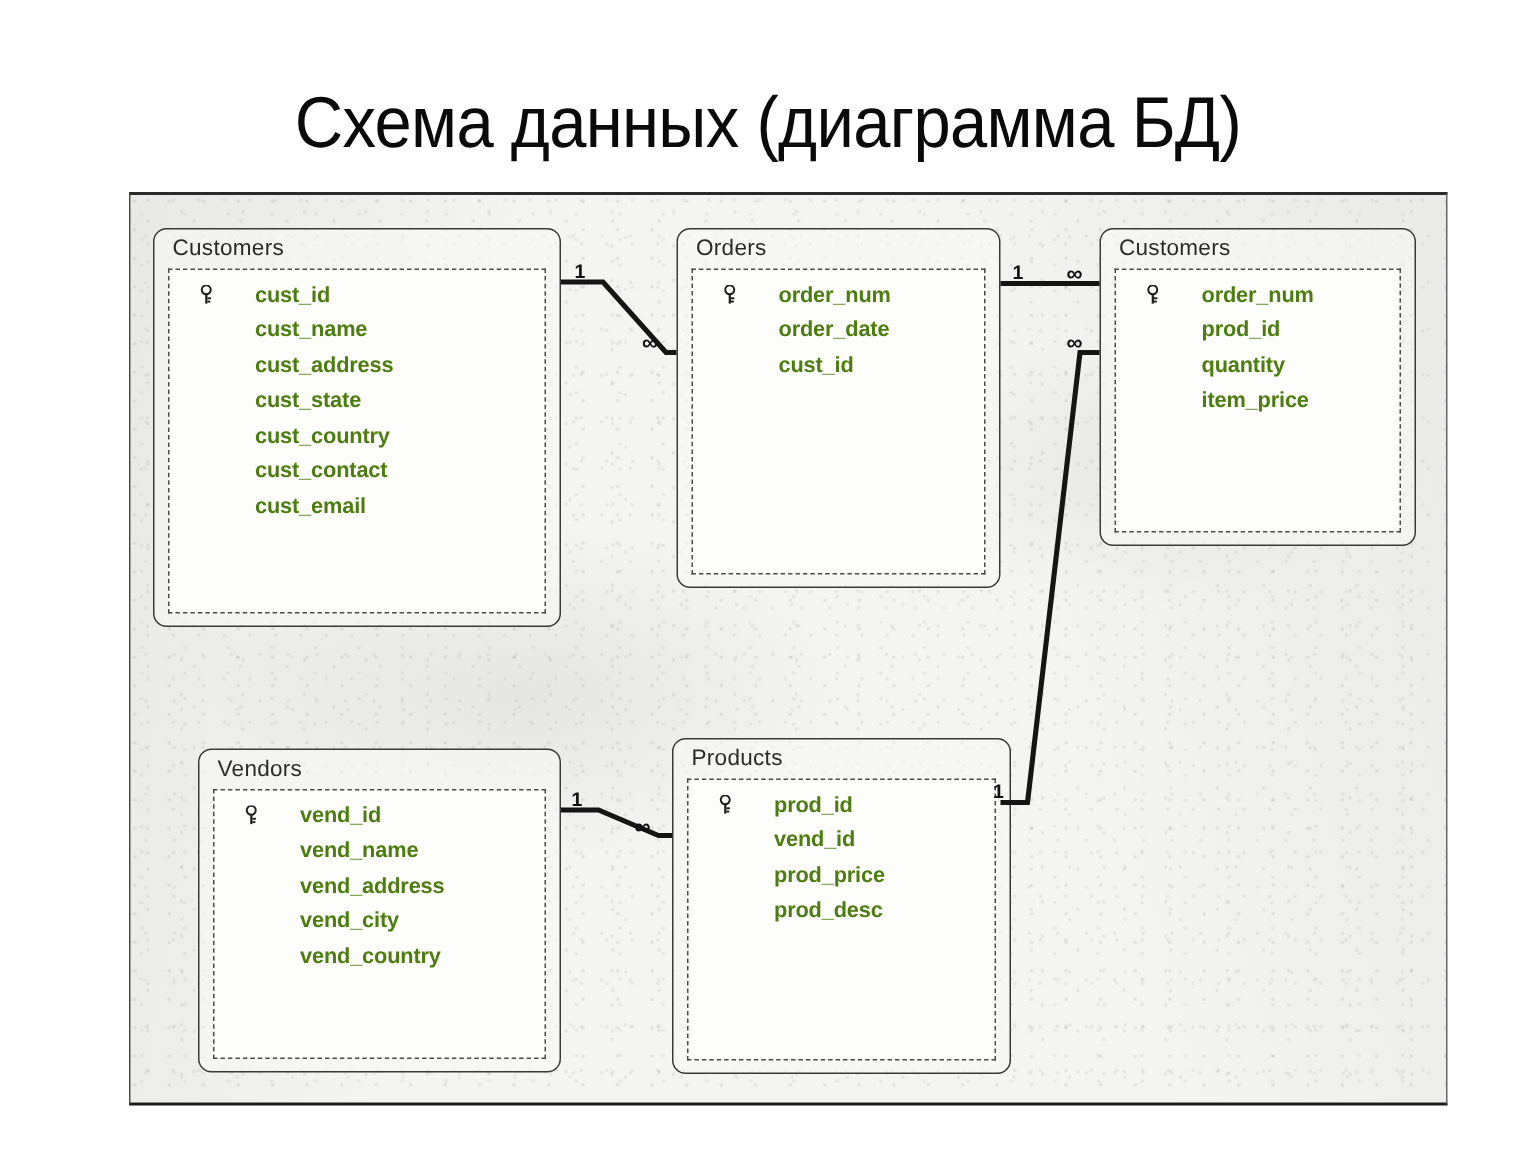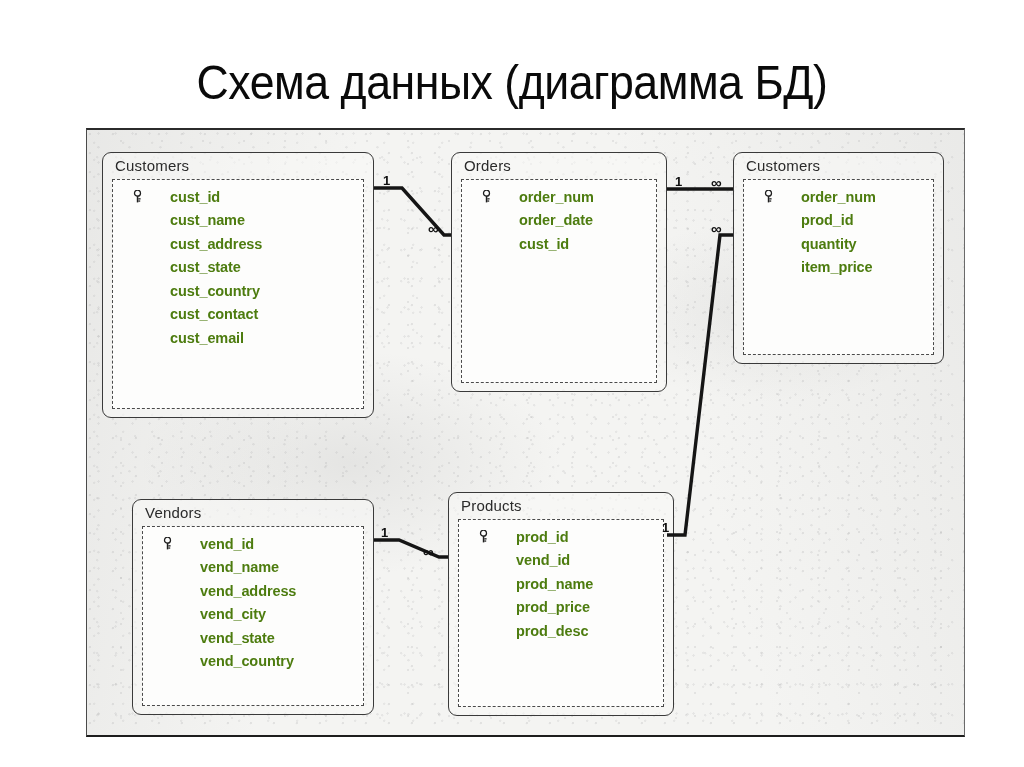--- a/index.html
+++ b/index.html
@@ -264,48 +264,40 @@
       <div class="field-row">
         <span class="field-key"></span>
         <span class="field-name">vend_address</span>
       </div>
       <div class="field-row">
         <span class="field-key"></span>
         <span class="field-name">vend_city</span>
       </div>
       <div class="field-row">
         <span class="field-key"></span>
-        <span class="field-name">vend_state</span>
-      </div>
-      <div class="field-row">
-        <span class="field-key"></span>
         <span class="field-name">vend_country</span>
       </div>
     </div>
   </div>
 
   <div class="entity" style="left:361px; top:362px; width:226px; height:224px;">
     <div class="entity-title">Products</div>
     <div class="entity-fields">
       <div class="field-row">
         <span class="field-key"><svg width="9" height="13" viewBox="0 0 9 13">
               <circle cx="4.5" cy="3.2" r="3" fill="none" stroke="#1f1f1f" stroke-width="1.3"></circle>
               <rect x="3.8" y="5.8" width="1.5" height="6.6" fill="#1f1f1f"></rect>
               <rect x="5.3" y="8.2" width="2.3" height="1.3" fill="#1f1f1f"></rect>
               <rect x="5.3" y="10.4" width="1.9" height="1.3" fill="#1f1f1f"></rect>
             </svg></span>
         <span class="field-name">prod_id</span>
       </div>
       <div class="field-row">
         <span class="field-key"></span>
         <span class="field-name">vend_id</span>
-      </div>
-      <div class="field-row">
-        <span class="field-key"></span>
-        <span class="field-name">prod_name</span>
       </div>
       <div class="field-row">
         <span class="field-key"></span>
         <span class="field-name">prod_price</span>
       </div>
       <div class="field-row">
         <span class="field-key"></span>
         <span class="field-name">prod_desc</span>
       </div>
     </div>

